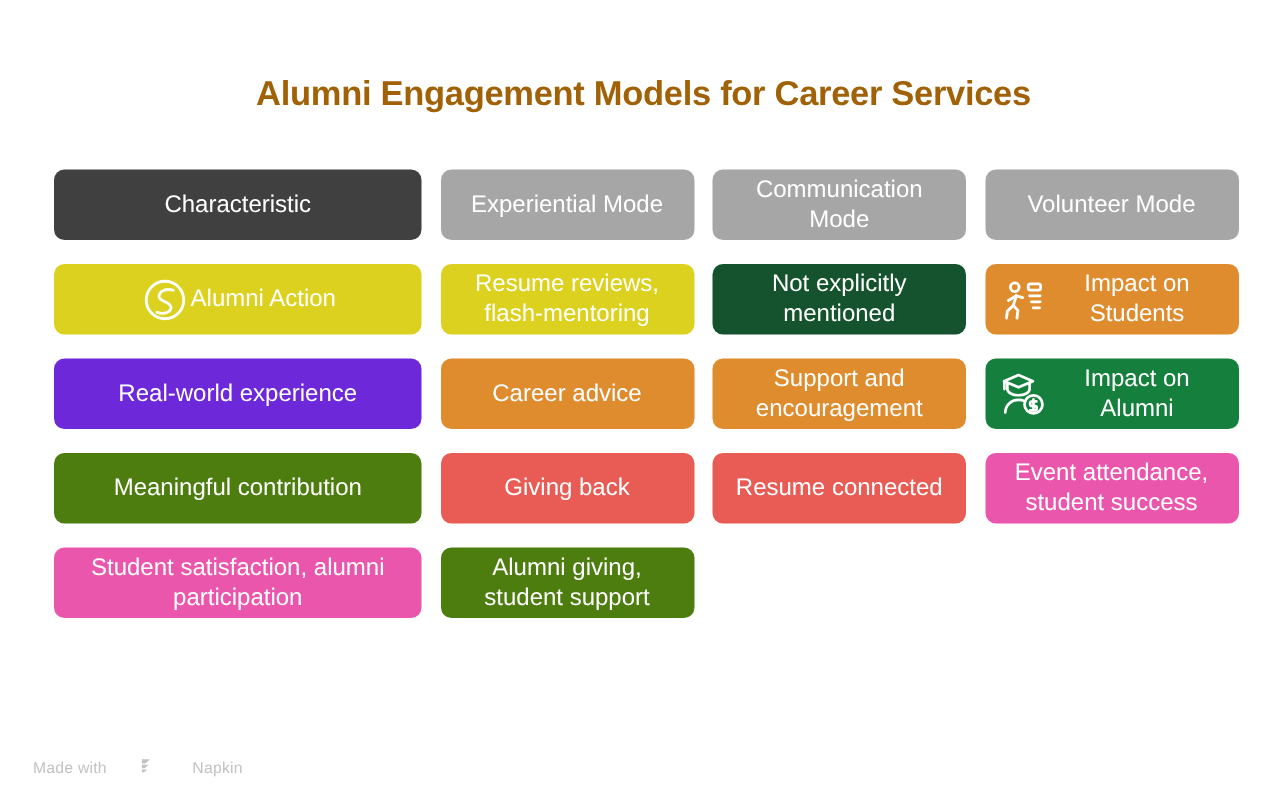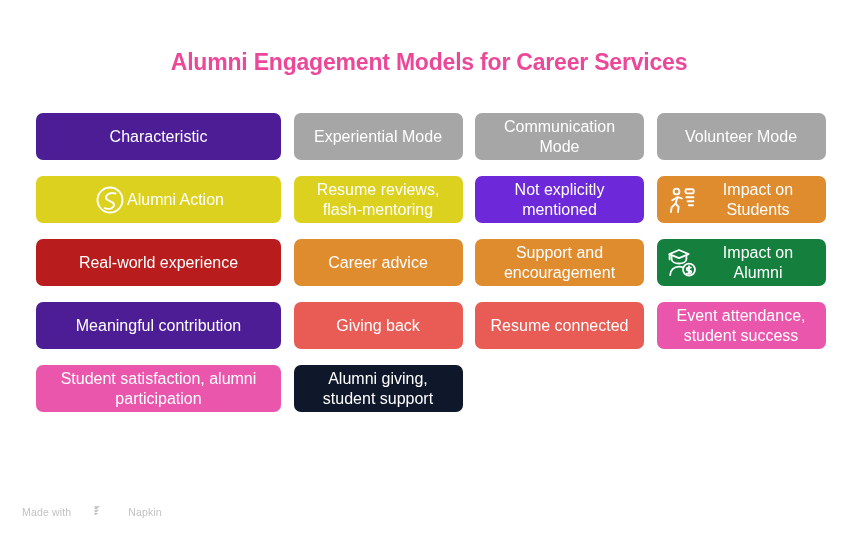--- a/index.html
+++ b/index.html
@@ -19,21 +19,21 @@
 
   
   #title {
     position: absolute;
     top: 49px;
     left: 0;
     width: 858px;
     text-align: center;
     font-size: 23px;
     font-weight: bold;
-    color: #ec4899;
+    color: #a16207;
     letter-spacing: -0.2px;
   }
 
   
   #table {
     position: absolute;
     left: 36px;
     top: 113px;
     width: 786px;
     display: grid;
@@ -79,74 +79,74 @@
 </style>
 </head>
 <body>
 
 <div id="page">
 
   <div id="title">Alumni Engagement Models for Career Services</div>
 
   <div id="table">
 
-    <div class="cell label-cell" style="background:#4c1d95">Characteristic</div>
+    <div class="cell label-cell" style="background:#404040">Characteristic</div>
     <div class="cell data-cell" style="background:#a6a6a6">Experiential Mode</div>
     <div class="cell data-cell" style="background:#a6a6a6">Communication Mode</div>
     <div class="cell data-cell" style="background:#a6a6a6">Volunteer Mode</div>
 
     <div class="cell label-cell" style="background:#dbd11e">
       <span class="icon-wrap">
         <svg width="32" height="32" viewBox="0 0 32 32" fill="none" stroke="#ffffff" stroke-width="1.9">
           <circle cx="16" cy="16" r="12.5"></circle>
           <path d="M21.5 9.5c-5.5-1.5-9.5 1-9.5 4.2 0 3.6 8 3.4 8 7.1 0 3-4.2 5.2-9.3 3.4" stroke-linecap="round"></path>
         </svg>
       </span>
       <span>Alumni Action</span>
     </div>
     <div class="cell" style="background:#dbd11e">Resume reviews, flash-mentoring</div>
-    <div class="cell" style="background:#6d28d9">Not explicitly mentioned</div>
+    <div class="cell" style="background:#14532d">Not explicitly mentioned</div>
 
     <div class="cell label-cell" style="background:#df8c2e">
       <span class="icon-wrap">
         <svg width="32" height="32" viewBox="0 0 32 32" fill="none" stroke="#ffffff" stroke-width="1.9" stroke-linecap="round" stroke-linejoin="round">
           <circle cx="10.5" cy="7.5" r="2.9"></circle>
           <path d="M11.5 13.2 L6.3 16.3 M11.5 13.2 L15.8 14.4"></path>
           <path d="M11.5 13.2 L9.6 19.6 L12.6 23.0 L12.0 28.0"></path>
           <path d="M9.6 19.6 L5.6 23.4 L5.0 28.0"></path>
           <rect x="19.5" y="5.2" width="8.2" height="4.2" rx="1.4"></rect>
           <path d="M20.4 13.2 H27.4 M21.6 17.2 H27.4 M22.8 21.2 H27.0"></path>
         </svg>
       </span>
       <span>Impact on Students</span>
     </div>
-    <div class="cell" style="background:#b91c1c">Real-world experience</div>
+    <div class="cell" style="background:#6d28d9">Real-world experience</div>
     <div class="cell" style="background:#df8c2e">Career advice</div>
     <div class="cell" style="background:#df8c2e">Support and encouragement</div>
 
     <div class="cell label-cell" style="background:#15803d">
       <span class="icon-wrap">
         <svg width="32" height="32" viewBox="0 0 32 32" fill="none" stroke="#ffffff" stroke-width="1.8" stroke-linecap="round" stroke-linejoin="round">
           <path d="M13.0 3.0 L22.6 7.1 L13.0 11.2 L3.4 7.1 Z"></path>
           <path d="M5.6 8.6 v3.6 c0 2.6 3.3 4.3 7.4 4.3 s7.4-1.7 7.4-4.3 V8.6"></path>
           <path d="M3.6 7.4 V12.4"></path>
           <path d="M4.2 28.0 c0-5.0 4.0-8.4 8.8-8.4 c1.5 0 2.9 0.3 4.1 0.9"></path>
           <circle cx="23.0" cy="22.6" r="6.0"></circle>
           <path d="M23.0 19.2 v6.9 M24.9 20.6 h-2.7 a1.5 1.5 0 0 0 0 3.0 h1.5 a1.5 1.5 0 0 1 0 3.0 h-2.9"></path>
         </svg>
       </span>
       <span>Impact on Alumni</span>
     </div>
-    <div class="cell" style="background:#4c1d95">Meaningful contribution</div>
+    <div class="cell" style="background:#4d7c0f">Meaningful contribution</div>
     <div class="cell" style="background:#e85c55">Giving back</div>
     <div class="cell" style="background:#e85c55">Resume connected</div>
 
     <div class="cell" style="background:#eb56ad">Event attendance, student success</div>
     <div class="cell" style="background:#eb56ad">Student satisfaction, alumni participation</div>
-    <div class="cell" style="background:#0f172a">Alumni giving, student support</div>
+    <div class="cell" style="background:#4d7c0f">Alumni giving, student support</div>
 
   </div>
 
   <div id="footer">
     <span>Made with</span>
     <span class="nap-logo">
       <svg width="11" height="11" viewBox="0 0 11 11" fill="#c2c2c2">
         <path d="M0.6 1.2 L6.0 1.2 L2.9 4.0 L0.6 4.0 Z"></path>
         <path d="M0.6 4.8 L5.1 4.8 L2.4 7.2 L0.6 7.2 Z"></path>
         <path d="M0.6 8.0 L4.2 8.0 L2.0 9.9 L0.6 9.9 Z"></path>

